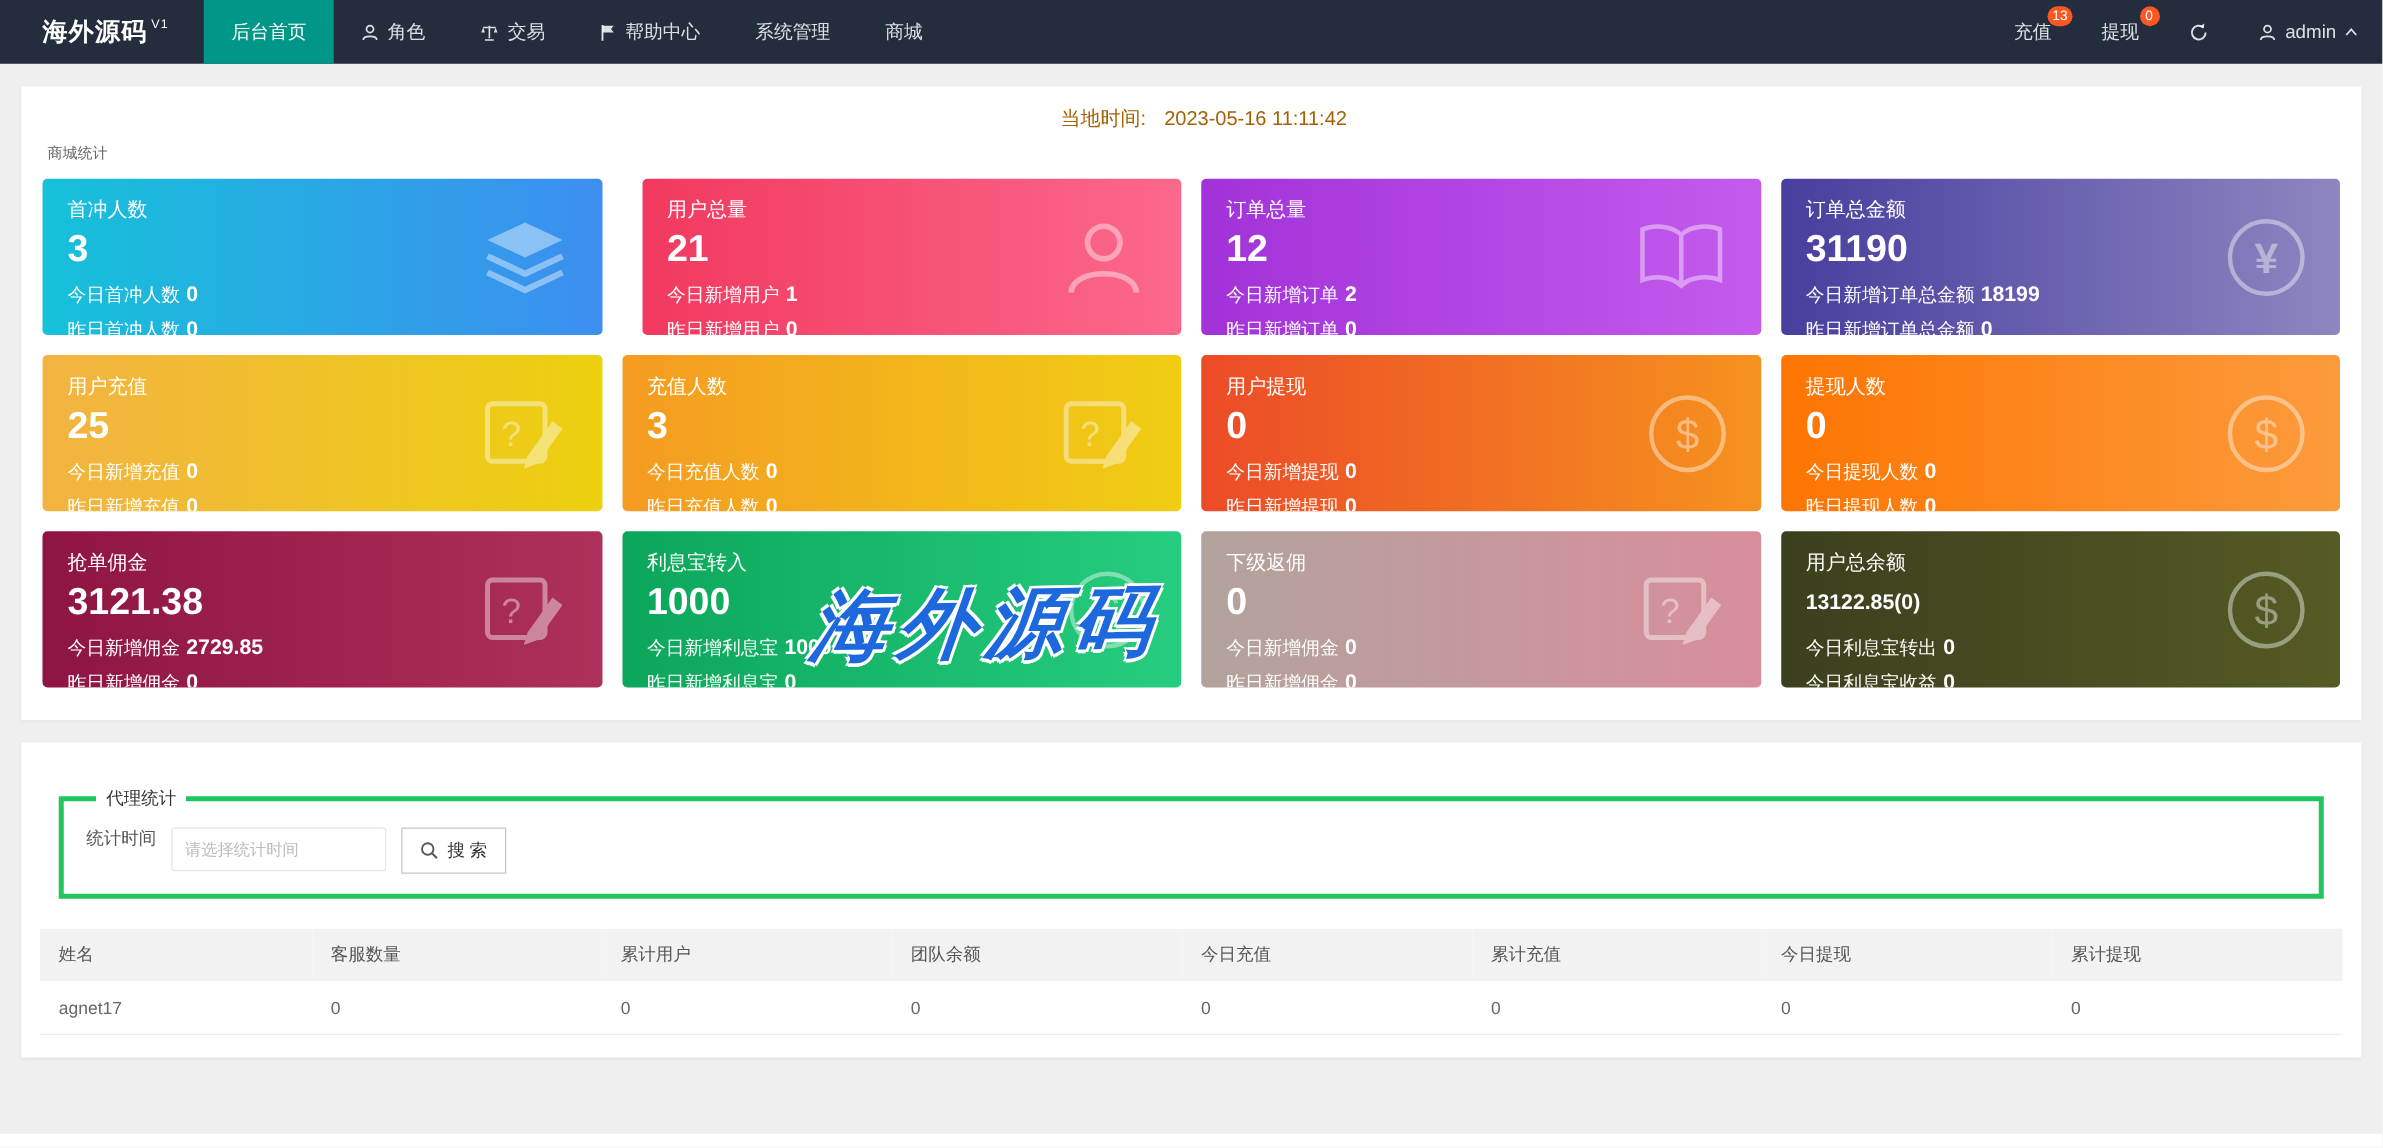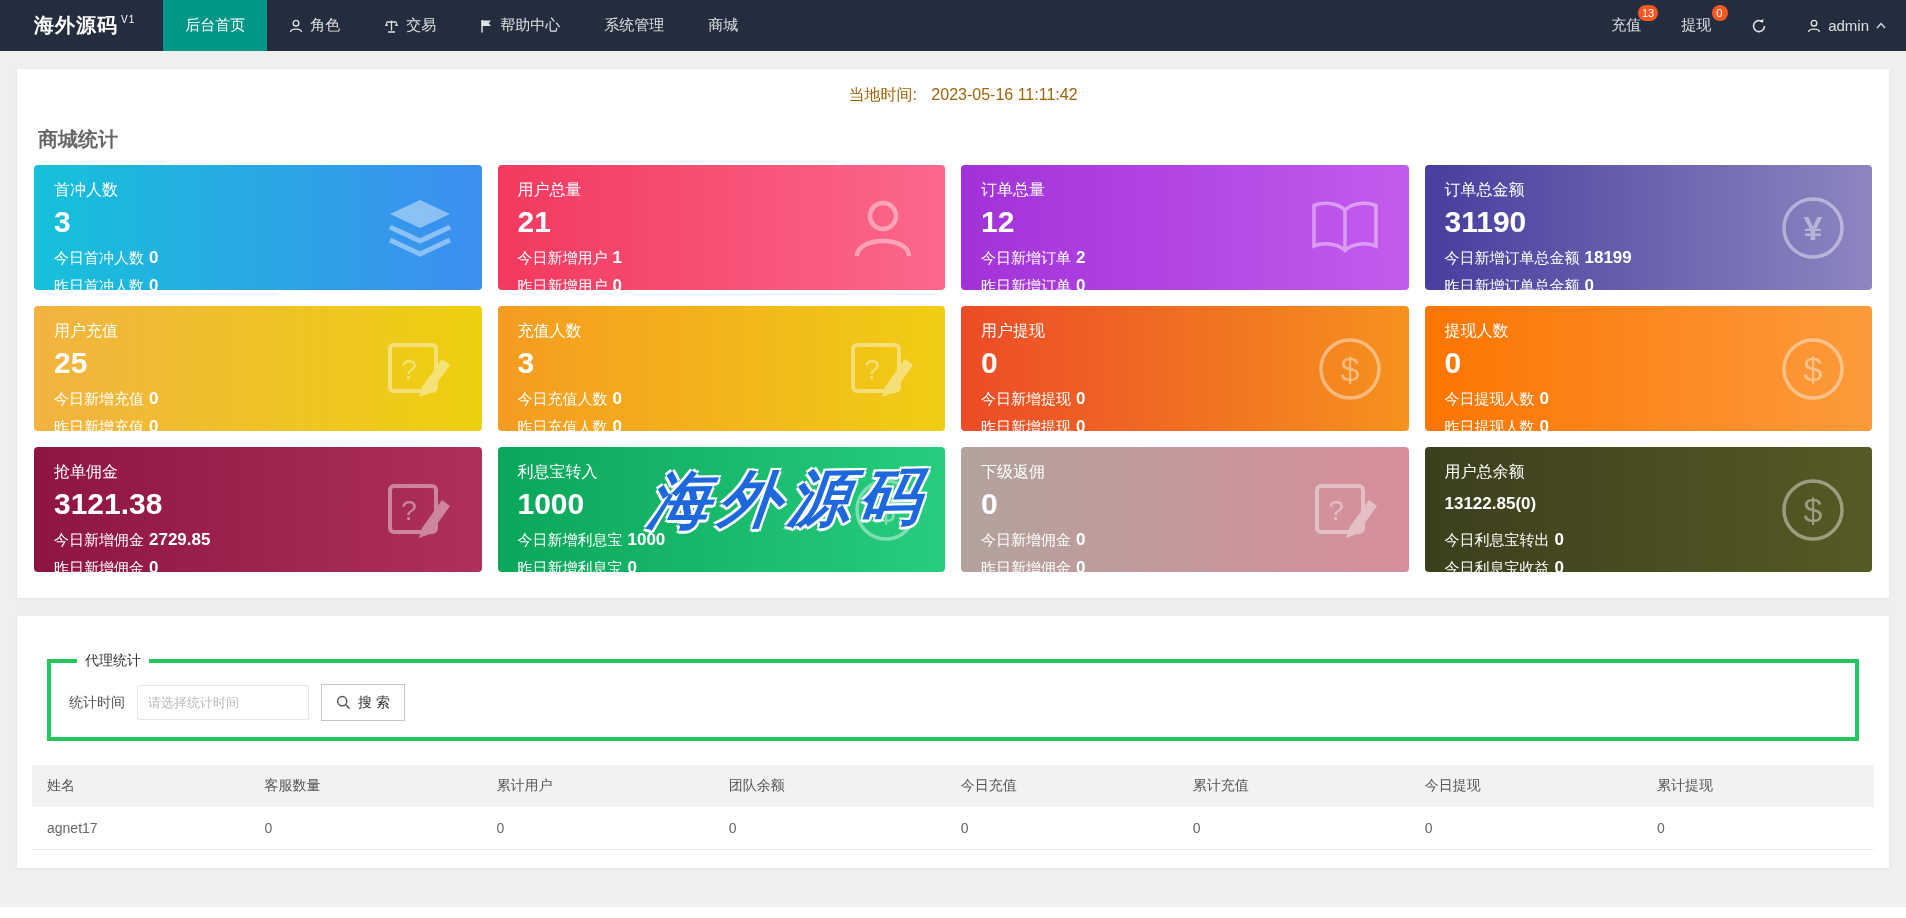--- a/index.html
+++ b/index.html
@@ -19,21 +19,21 @@
   .badge { position:absolute; top:5px; right:3px; background:#ff5722; color:#fff; font-size:11px;
     height:16px; line-height:16px; min-width:16px; text-align:left; border-radius:9px; padding:0 4px; }
   .nav-ico { display:inline-flex; }
   .nav-ico svg { display:block; }
 
   
   .panel { background:#fff; margin:18px 17px 0; box-shadow:0 1px 3px rgba(0,0,0,.06); position:relative; }
   .panel1 { padding-bottom:26px; }
   .time-row { text-align:center; padding-top:16px; font-size:16px; color:#a16207;margin-left:20px; }
   .time-row .tv { margin-left:10px; }
-  .section-label { margin:20px 0 12px 21px; font-size:20px; color:#666;font-weight:bold; }
+  .section-label { margin:8px 0 12px 21px; font-size:12px; color:#666; }
 
   
   .grid { display:grid; grid-template-columns:repeat(4,1fr); gap:16px; padding:0 17px; }
   .card { height:125px; border-radius:4px; color:#fff; position:relative; padding:15px 20px; overflow:hidden; }
   .card-title { font-size:16px; }
   .card-value { font-size:30px; font-weight:bold; margin-top:3px; line-height:36px; }
   .card-value.small { font-size:17px; }
   .card-line { font-size:15px; margin-top:8px; }
   .card-line b { font-size:17px; margin-left:5px; }
   .card-icon { position:absolute; right:26px; top:50%; transform:translateY(-50%); opacity:.42; color:#fff; }
@@ -41,21 +41,21 @@
 
   .watermark { position:absolute; top:388px; left:632px; z-index:6; pointer-events:none;
     font-family:"DejaVu Serif",serif; font-style:italic; font-weight:bold; font-size:62px;
     letter-spacing:8px; color:#1e68dd; transform:skewX(-7deg) rotate(-1deg);
     text-shadow:2px 2px 0 #fff,-2px -2px 0 #fff,2px -2px 0 #fff,-2px 2px 0 #fff,0 3px 0 #fff; }
 
   
   .panel2 { padding:20px 0 18px; }
   fieldset { border:4px solid #22c55e; margin:16px 30px; padding:8px 18px 16px; }
   legend { font-size:14px; color:#333; padding:0 8px; margin-left:8px; }
-  .filter-row { display:flex; align-items:center; gap:12px; margin-top:6px; }
+  .filter-row { display:flex; gap:12px; margin-top:6px;font-family:Liberation Serif, serif; }
   .filter-label { font-size:14px; color:#555; }
   .filter-input { width:172px; height:35px; border:1px solid #e6e6e6; border-radius:2px; padding:0 10px;
     font-size:13px; color:#333; outline:none; font-family:inherit; }
   .filter-input::placeholder { color:#bbb; }
   .search-btn { display:inline-flex; align-items:center; gap:7px; height:37px; padding:0 14px;
     background:#fff; border:1px solid #c6c6c6; border-radius:0; font-size:14px; color:#333; cursor:pointer; font-family:inherit; }
   .search-btn svg { display:block; }
 
   .table-wrap { margin:24px 15px 0; }
   table { width:100%; border-collapse:collapse; }
@@ -162,21 +162,21 @@
       <div class="card-line"><span>昨日首冲人数</span><b>0</b></div>
       <div class="card-icon">
         <svg width="72" height="64" viewBox="0 0 72 64">
             <path d="M36 4 L66 18 L36 32 L6 18 Z" fill="currentColor"></path>
             <path d="M6 31 L36 45 L66 31" fill="none" stroke="currentColor" stroke-width="5"></path>
             <path d="M6 44 L36 58 L66 44" fill="none" stroke="currentColor" stroke-width="5"></path>
           </svg>
       </div>
     </div>
 
-    <div class="card" style="background: linear-gradient(to right, rgb(242, 57, 95), rgb(252, 104, 140));">
+    <div class="card" style="background: linear-gradient(to right, rgb(242, 57, 95), rgb(252, 104, 140)); margin-left: 16px;">
       <div class="card-title">用户总量</div>
       <div class="card-value">21</div>
       <div class="card-line"><span>今日新增用户</span><b>1</b></div>
       <div class="card-line"><span>昨日新增用户</span><b>0</b></div>
       <div class="card-icon">
         <svg width="72" height="68" viewBox="0 0 72 68">
             <circle cx="36" cy="22" r="13" fill="none" stroke="currentColor" stroke-width="4.5"></circle>
             <path d="M10 62 C10 42 62 42 62 62" fill="none" stroke="currentColor" stroke-width="4.5"></path>
           </svg>
       </div>

